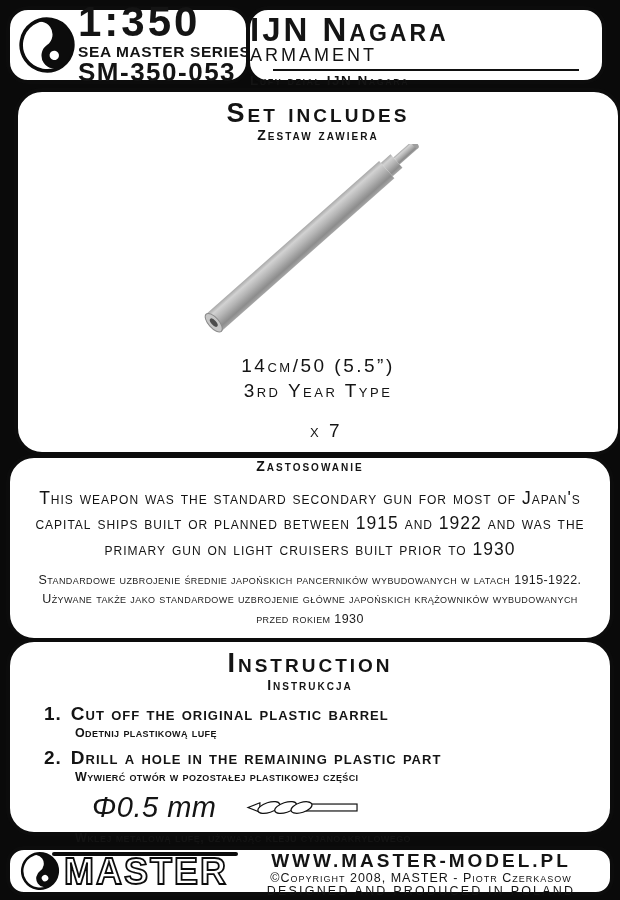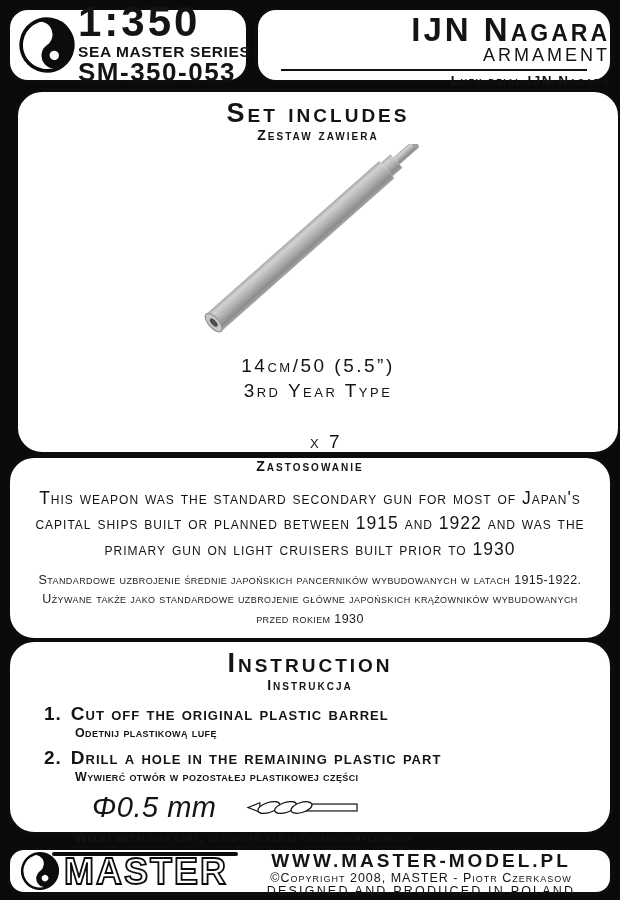--- a/index.html
+++ b/index.html
@@ -15,35 +15,35 @@
   }
   .sc{font-variant:small-caps;}
   
   #brand-panel{left:6px;top:6px;width:244px;height:78px;border-radius:22px;
     display:flex;align-items:center;padding:2px 4px;}
   .brand-logo{width:58px;height:58px;flex:0 0 auto;margin:0 2px 0 4px;}
   .brand-text{display:flex;flex-direction:column;line-height:1;}
   .brand-scale{font-size:42px;font-weight:700;letter-spacing:3px;line-height:0.88;}
   .brand-series{font-size:15.5px;font-weight:700;letter-spacing:0.6px;margin-top:3px;white-space:nowrap;}
   .brand-sku{font-size:26px;font-weight:700;letter-spacing:1.5px;line-height:1.05;white-space:nowrap;}
-  #title-panel{left:254px;top:6px;width:360px;height:78px;border-radius:22px;
-    text-align:right;padding-top:3px;}
+  #title-panel{left:246px;top:6px;width:360px;height:78px;border-radius:22px;
+    text-align:left;padding-top:3px;}
   .title-main{font-size:33px;font-weight:600;letter-spacing:3px;line-height:1.0;}
   .title-sub{font-size:18px;font-weight:500;letter-spacing:3px;line-height:1.1;}
   .title-divider{width:306px;height:0;border-top:2px solid #111;margin:3px auto 2px auto;}
   .title-pl{font-size:13.5px;font-weight:700;letter-spacing:1.5px;}
   
   .h1{font-size:27px;font-weight:700;letter-spacing:3px;line-height:1.05;margin-top:7px;}
   .h2{font-size:14px;font-weight:700;letter-spacing:2px;line-height:1.2;}
   
   #set-panel{left:14px;top:88px;width:608px;height:368px;border-radius:28px;text-align:center;}
   .barrel-wrap{height:210px;position:relative;}
   .barrel-svg{display:block;margin:0 auto;}
   .set-caption{font-size:19px;font-weight:500;letter-spacing:2.5px;line-height:1.3;}
-  .set-caption-qty{font-size:19px;font-weight:500;letter-spacing:2.5px;margin-top:27px;padding-left:16px;}
+  .set-caption-qty{font-size:19px;font-weight:500;letter-spacing:2.5px;margin-top:16px;padding-left:16px;}
   
   #use-panel{left:6px;top:454px;width:608px;height:188px;border-radius:28px;text-align:center;}
   .use-body-en{width:552px;margin:11px auto 0;font-size:17.5px;font-weight:500;
     letter-spacing:1px;line-height:1.45;}
   .use-body-pl{width:568px;margin:9px auto 0;font-size:12.5px;font-weight:500;
     letter-spacing:0.4px;line-height:1.55;color:#1c1c1c;}
   
   #instruction-panel{left:6px;top:638px;width:608px;height:198px;border-radius:28px;}
   #instruction-panel .head{text-align:center;}
   .steps{padding:9px 6px 0 34px;text-align:left;}

